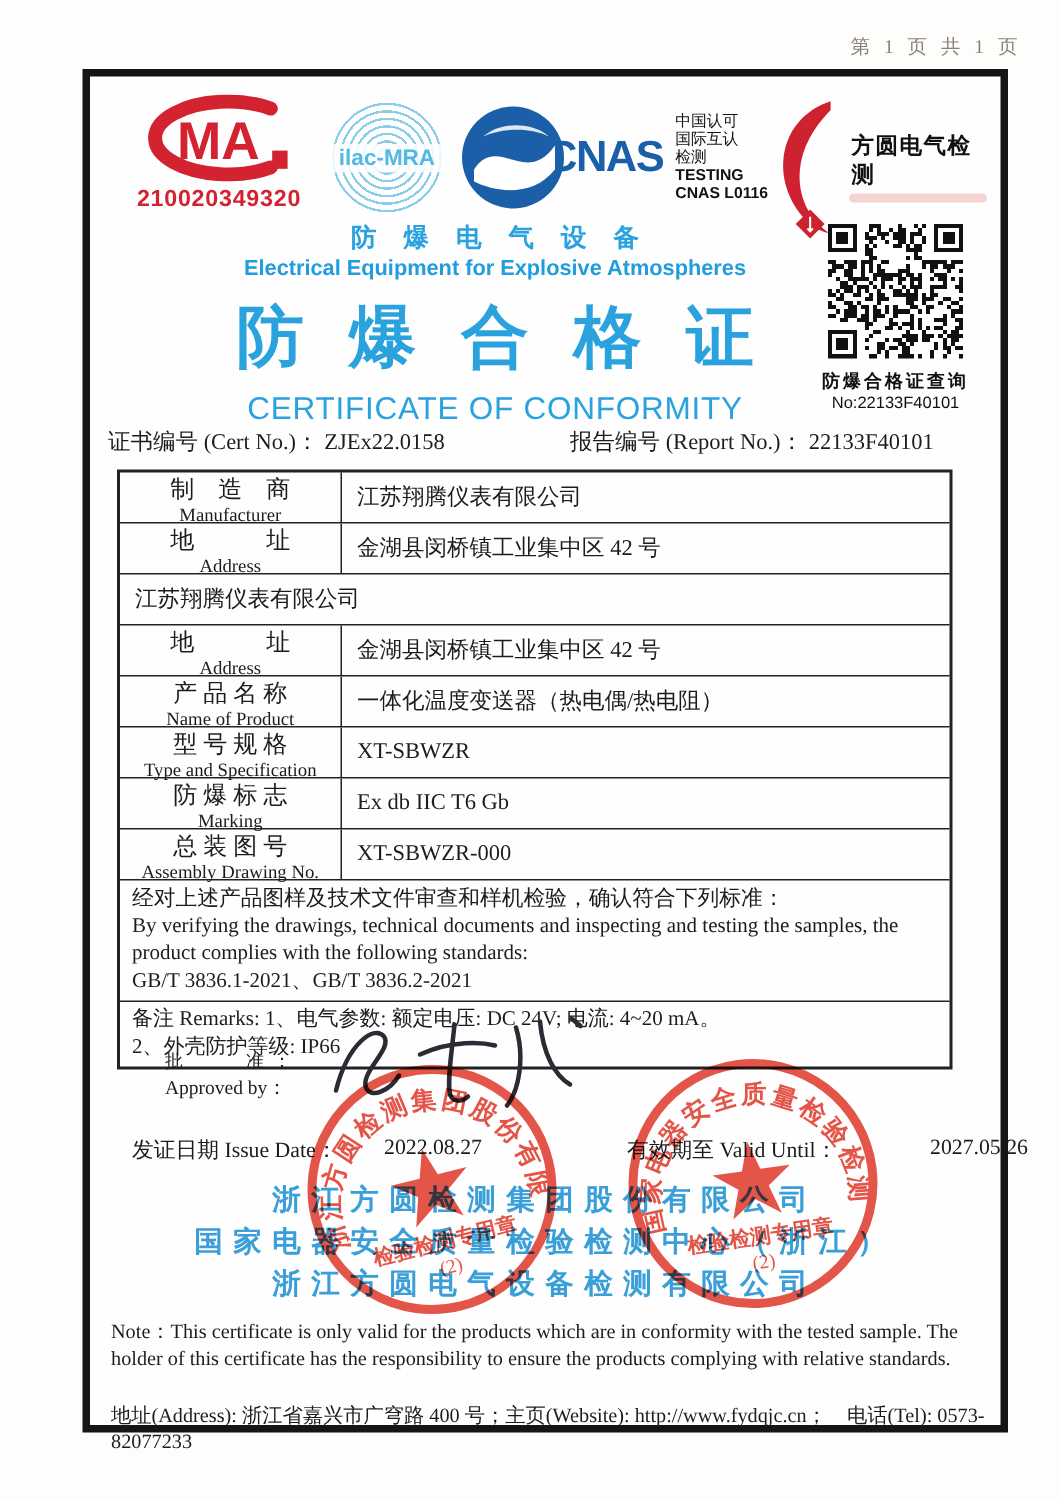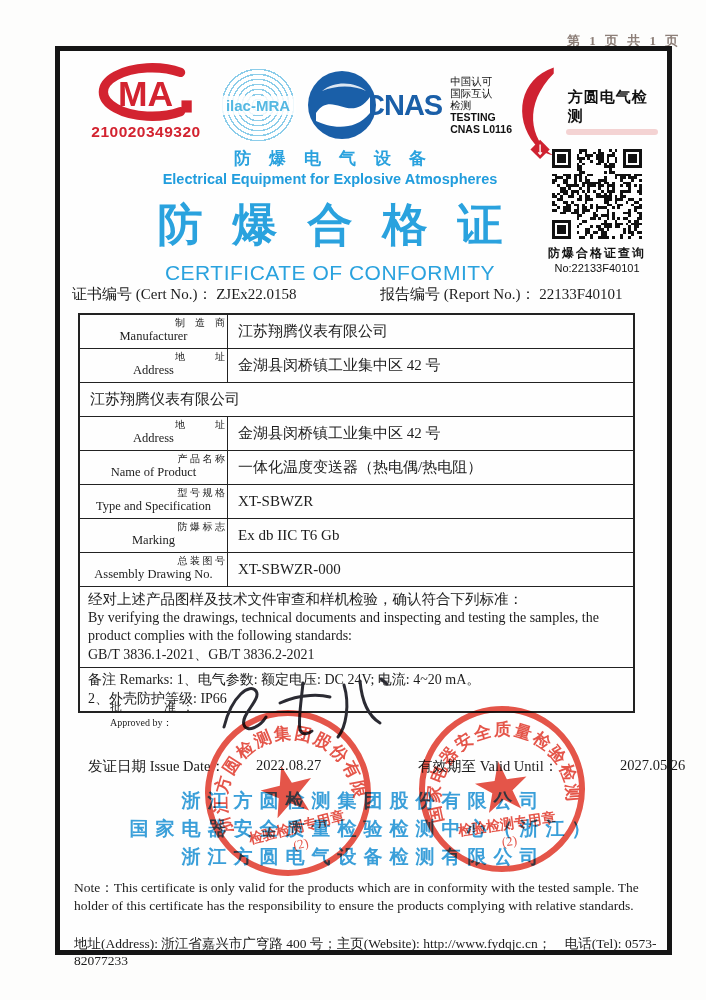--- a/index.html
+++ b/index.html
@@ -1,22 +1,22 @@
 <!DOCTYPE html>
 <html><head>
 <meta charset="utf-8">
 <style>
   html,body{margin:0;padding:0;}
   body{
     width:706px;height:1000px;position:relative;background:#fdfdfc;
     font-family:"Liberation Serif",serif;color:#1c1c1c;overflow:hidden;
   }
   .page-label{
-    position:absolute;top:32px;left:567px;font-size:13px;color:#8d7f78;
-    letter-spacing:3px;font-family:"Liberation Serif",serif;font-weight:bold;
+    position:absolute;top:22px;left:567px;font-size:13px;color:#8d7f78;
+    letter-spacing:3px;font-family:"Liberation Serif",serif;
   }
   .frame{
     position:absolute;left:55px;top:46px;width:617px;height:909px;
     border:5px solid #151515;box-sizing:border-box;background:#fefefe;
   }
   
   .logo-row{position:absolute;top:10px;left:18px;width:570px;height:92px;}
   .cma{position:absolute;left:8px;top:2px;width:120px;text-align:center;}
   .cma-number{color:#d32330;font-weight:bold;font-size:15.5px;letter-spacing:.5px;font-family:"Liberation Sans",sans-serif;margin-top:-2px;}
   .ilac{
@@ -46,29 +46,29 @@
   .qr-number{font-size:11px;color:#111;font-family:"Liberation Sans",sans-serif;}
   
   .cert-row{position:absolute;top:234px;left:12px;width:590px;font-size:15px;}
   .cert-row .left{position:absolute;left:0;}
   .cert-row .right{position:absolute;left:308px;}
   
   .main-table{position:absolute;left:18px;top:262px;width:557px;border:2px solid #222;box-sizing:border-box;}
   .t-row{display:flex;border-bottom:1px solid #222;}
   .t-row:last-child{border-bottom:none;}
   .t-label{width:148px;border-right:1px solid #222;text-align:center;padding:1px 2px;box-sizing:border-box;}
-  .t-label .zh{font-size:10px;text-align:right;}
+  .t-label .zh{font-size:16px;}
   .t-label .en{font-size:12.5px;line-height:13px;}
   .t-value{flex:1;font-size:15px;display:flex;align-items:center;padding-left:10px;}
   .t-full{padding:3px 8px;font-size:14px;line-height:18.5px;}
   .t-full .zh-line{font-size:14.5px;}
   
   .approve{position:absolute;left:50px;top:648px;}
   .approve .zh{font-size:12px;letter-spacing:6px;}
-  .approve .en{font-size:10px;}
+  .approve .en{font-size:13px;}
   .signature{position:absolute;left:150px;top:618px;}
   
   .date-row{position:absolute;left:28px;top:706px;width:560px;font-size:14.5px;}
   .date-row .issue-l{position:absolute;left:0;}
   .date-row .issue-v{position:absolute;left:168px;}
   .date-row .valid-l{position:absolute;left:330px;}
   .date-row .valid-v{position:absolute;left:532px;}
   
   .companies{position:absolute;left:0;top:736px;width:100%;text-align:center;color:#3a9fd9;font-weight:bold;}
   .companies div{font-size:19px;letter-spacing:7px;line-height:28px;}

